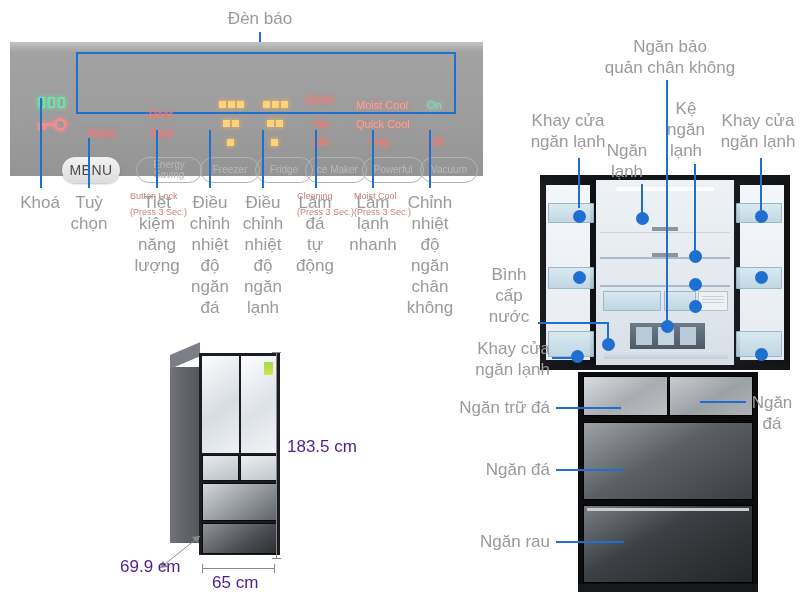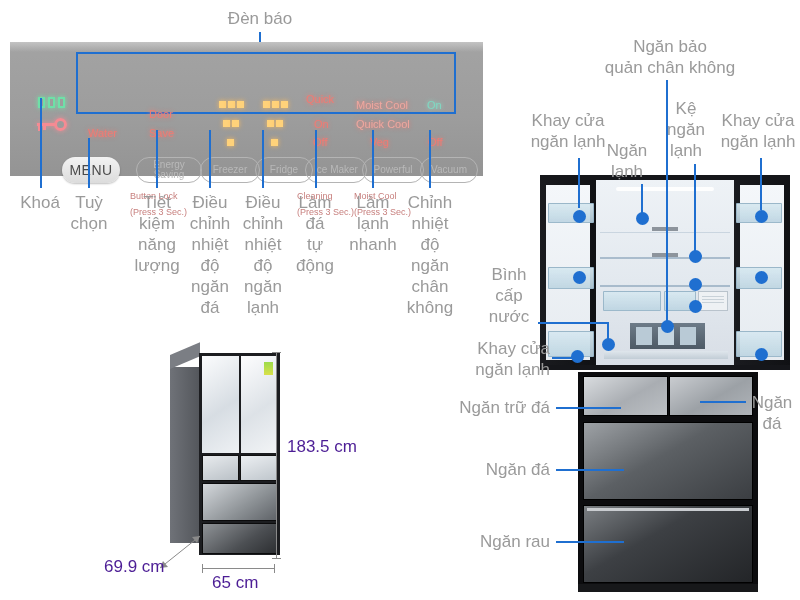--- a/index.html
+++ b/index.html
@@ -243,21 +243,21 @@
   <div class="arrow" style="left:202px;top:568px;width:73px;height:1px;"></div>
   <div class="arrow" style="left:202px;top:564px;width:1px;height:9px;"></div>
   <div class="arrow" style="left:274px;top:564px;width:1px;height:9px;"></div>
   <div class="dimtxt" style="left:212px;top:573px;">65 cm</div>
 
   <svg style="position:absolute;left:140px;top:530px;width:70px;height:50px;">
     <line x1="60" y1="6" x2="20" y2="38" stroke="#8a8a8a" stroke-width="1"></line>
     <polygon points="60,6 52,7 57,13" fill="#8a8a8a"></polygon>
     <polygon points="20,38 28,37 23,31" fill="#8a8a8a"></polygon>
   </svg>
-  <div class="dimtxt" style="left:104px;top:557px;">69.9 cm</div>
+  <div class="dimtxt" style="left:120px;top:557px;">69.9 cm</div>
 
   <div class="fr" style="left:540px;top:175px;width:250px;height:195px;">
 
     <div class="cab" style="left:0;top:0;width:250px;height:195px;"></div>
 
     <div class="inn" style="left:56px;top:5px;width:138px;height:185px;"></div>
 
     <div style="position:absolute;left:76px;top:12px;width:98px;height:4px;
                 background:rgba(255,255,255,.9);border-radius:2px;"></div>
 

